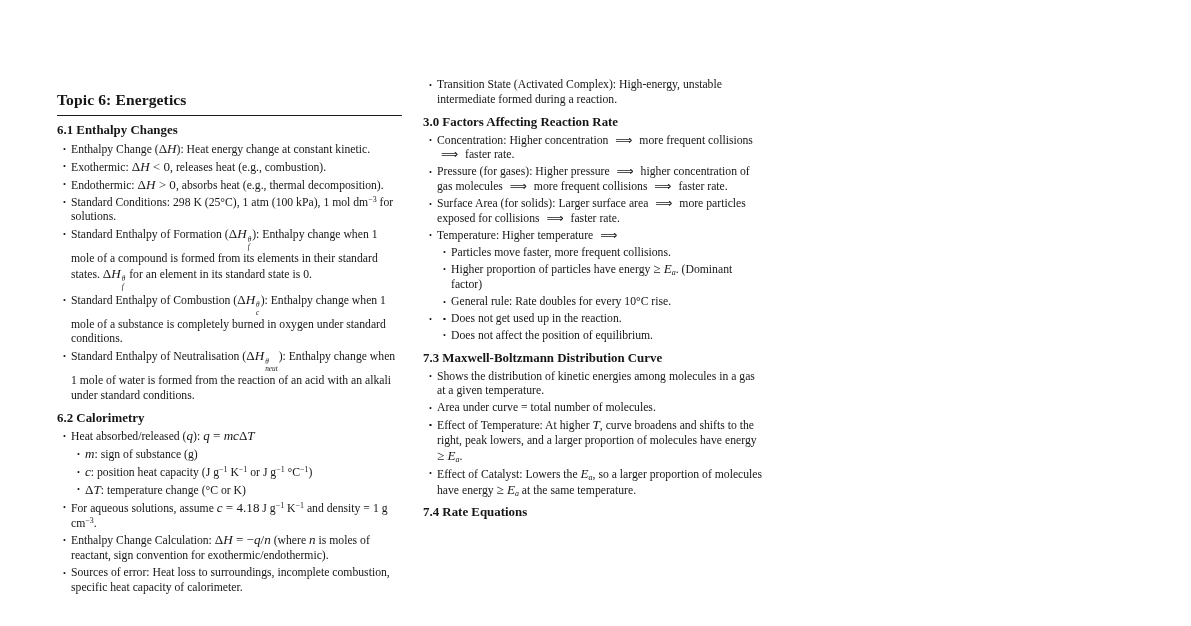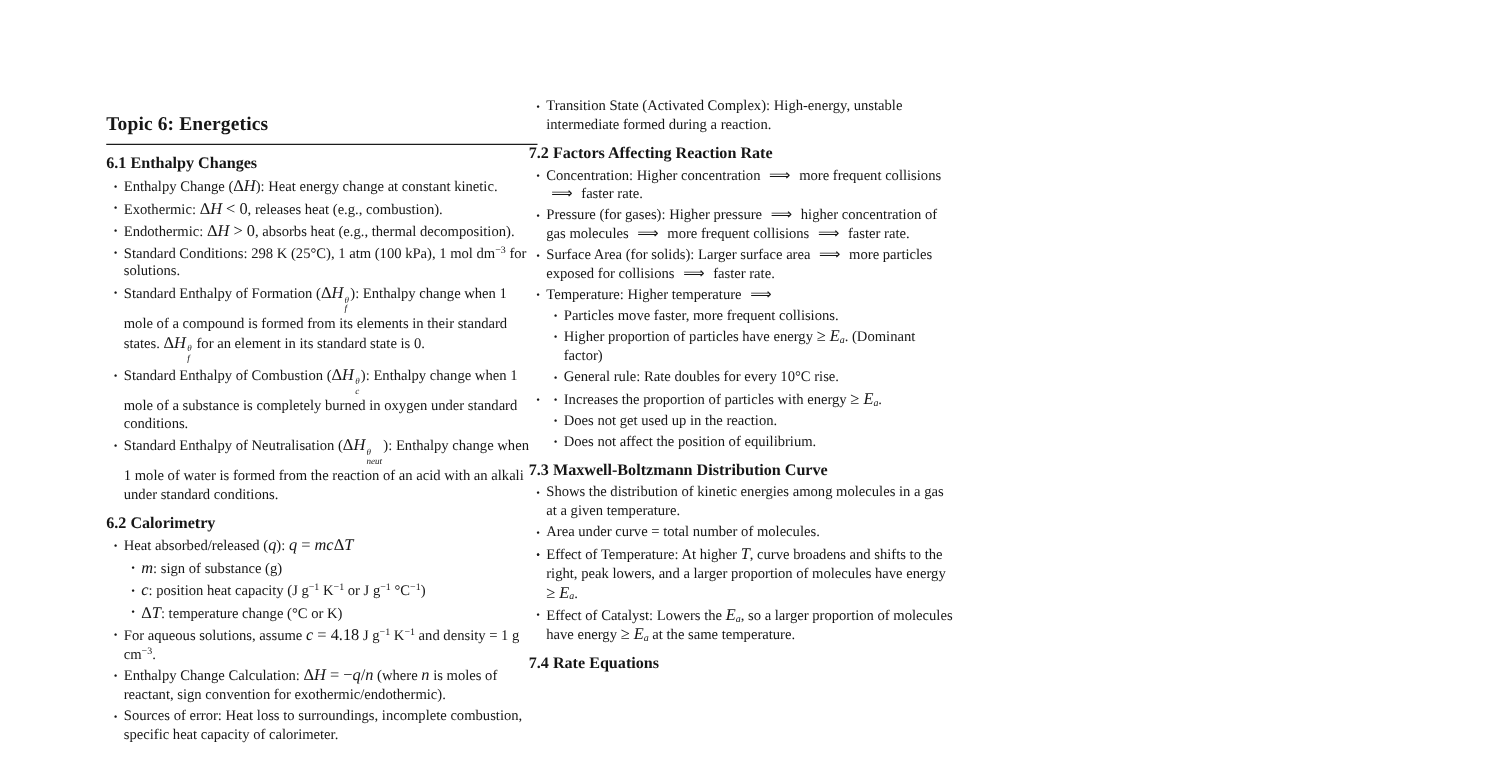--- a/index.html
+++ b/index.html
@@ -1,19 +1,19 @@
 <!DOCTYPE html>
 <html><head>
 <meta charset="utf-8">
 <style>
   html,body{margin:0;padding:0;width:1191px;height:626px;overflow:hidden;background:#ffffff;}
   body{font-family:"Liberation Serif","DejaVu Serif",serif;color:#161616;}
   .page{position:relative;width:1191px;height:626px;background:#ffffff;}
   .col{position:absolute;}
-  #col-0{left:57px;top:91px;width:345px;margin-left:28px;}
+  #col-0{left:57px;top:91px;width:345px;}
   #col-1{left:423px;top:78px;width:342px;}
   .doc-title{font-size:15.6px;font-weight:bold;line-height:1.2;letter-spacing:0.1px;}
   .rule{height:1.5px;background:#1b1b1b;margin-top:5px;}
   .heading{font-size:12.9px;font-weight:bold;margin:7px 0 4px 0;line-height:1.15;}
   .li{position:relative;font-size:11.7px;line-height:1.27;margin-bottom:2px;}
   .lvl1{padding-left:14px;}
   .lvl2{margin-left:14px;padding-left:14px;}
   .marker{position:absolute;left:6px;top:0.18em;font-size:0.72em;line-height:1.4;}
   strong{font-weight:normal;}
   .mi{font-style:italic;font-size:1.12em;line-height:1;}
@@ -55,30 +55,30 @@
       <div class="li lvl1"><span class="marker">•</span><span class="content"><strong class="seg-b">Heat absorbed/released (</strong><span class="mi">q</span><strong class="seg-b">):</strong><span class="tx"> </span><span class="mi">q</span><span class="mt"> = </span><span class="mi">mc</span><span class="mt">Δ</span><span class="mi">T</span></span></div>
       <div class="li lvl2"><span class="marker">•</span><span class="content"><span class="mi">m</span><span class="tx">: sign of substance (g)</span></span></div>
       <div class="li lvl2"><span class="marker">•</span><span class="content"><span class="mi">c</span><span class="tx">: position heat capacity (J g</span><sup class="msup">−1</sup><span class="tx"> K</span><sup class="msup">−1</sup><span class="tx"> or J g</span><sup class="msup">−1</sup><span class="tx"> °C</span><sup class="msup">−1</sup><span class="tx">)</span></span></div>
       <div class="li lvl2"><span class="marker">•</span><span class="content"><span class="mt">Δ</span><span class="mi">T</span><span class="tx">: temperature change (°C or K)</span></span></div>
       <div class="li lvl1"><span class="marker">•</span><span class="content"><span class="tx">For aqueous solutions, assume </span><span class="mi">c</span><span class="mt"> = 4.18</span><span class="tx"> J g</span><sup class="msup">−1</sup><span class="tx"> K</span><sup class="msup">−1</sup><span class="tx"> and density = 1 g cm</span><sup class="msup">−3</sup><span class="tx">.</span></span></div>
       <div class="li lvl1"><span class="marker">•</span><span class="content"><strong class="seg-b">Enthalpy Change Calculation:</strong><span class="tx"> </span><span class="mt">Δ</span><span class="mi">H</span><span class="mt"> = −</span><span class="mi">q</span><span class="mt">/</span><span class="mi">n</span><span class="tx"> (where </span><span class="mi">n</span><span class="tx"> is moles of reactant, sign convention for exothermic/endothermic).</span></span></div>
       <div class="li lvl1"><span class="marker">•</span><span class="content"><strong class="seg-b">Sources of error:</strong><span class="tx"> Heat loss to surroundings, incomplete combustion, specific heat capacity of calorimeter.</span></span></div>
     </div>
   <div class="col" id="col-1">
       <div class="li lvl1"><span class="marker">•</span><span class="content"><strong class="seg-b">Transition State (Activated Complex):</strong><span class="tx"> High-energy, unstable intermediate formed during a reaction.</span></span></div>
-      <div class="heading">7.2 Factors Affecting Reaction Rate</div>
+      <div class="heading">3.0 Factors Affecting Reaction Rate</div>
       <div class="li lvl1"><span class="marker">•</span><span class="content"><strong class="seg-b">Concentration:</strong><span class="tx"> Higher concentration </span><span class="arrow">⟹</span><span class="tx"> more frequent collisions </span><span class="arrow">⟹</span><span class="tx"> faster rate.</span></span></div>
       <div class="li lvl1"><span class="marker">•</span><span class="content"><strong class="seg-b">Pressure (for gases):</strong><span class="tx"> Higher pressure </span><span class="arrow">⟹</span><span class="tx"> higher concentration of gas molecules </span><span class="arrow">⟹</span><span class="tx"> more frequent collisions </span><span class="arrow">⟹</span><span class="tx"> faster rate.</span></span></div>
       <div class="li lvl1"><span class="marker">•</span><span class="content"><strong class="seg-b">Surface Area (for solids):</strong><span class="tx"> Larger surface area </span><span class="arrow">⟹</span><span class="tx"> more particles exposed for collisions </span><span class="arrow">⟹</span><span class="tx"> faster rate.</span></span></div>
       <div class="li lvl1"><span class="marker">•</span><span class="content"><strong class="seg-b">Temperature:</strong><span class="tx"> Higher temperature </span><span class="arrow">⟹</span></span></div>
       <div class="li lvl2"><span class="marker">•</span><span class="content"><span class="tx">Particles move faster, more frequent collisions.</span></span></div>
       <div class="li lvl2"><span class="marker">•</span><span class="content"><span class="tx">Higher proportion of particles have energy </span><span class="mt">≥ </span><span class="mi">E</span><sub class="msub">a</sub><span class="tx">. (Dominant factor)</span></span></div>
       <div class="li lvl2"><span class="marker">•</span><span class="content"><span class="tx">General rule: Rate doubles for every 10°C rise.</span></span></div>
       <div class="li lvl1"><span class="marker">•</span></div>
-      <div class="li lvl2"><span class="marker">•</span><span class="content"><span class="tx">Increases the proportion of particles with energy </span><span class="mt">≥ </span><span class="mi">E</span><sub class="msub">a</sub><span class="tx">.</span></span></div>
+      <div class="li lvl2"><span class="marker">•</span></div>
       <div class="li lvl2"><span class="marker">•</span><span class="content"><span class="tx">Does not get used up in the reaction.</span></span></div>
       <div class="li lvl2"><span class="marker">•</span><span class="content"><span class="tx">Does not affect the position of equilibrium.</span></span></div>
       <div class="heading">7.3 Maxwell-Boltzmann Distribution Curve</div>
       <div class="li lvl1"><span class="marker">•</span><span class="content"><span class="tx">Shows the distribution of kinetic energies among molecules in a gas at a given temperature.</span></span></div>
       <div class="li lvl1"><span class="marker">•</span><span class="content"><span class="tx">Area under curve = total number of molecules.</span></span></div>
       <div class="li lvl1"><span class="marker">•</span></div>
       <div class="li lvl1"><span class="marker">•</span><span class="content"><strong class="seg-b">Effect of Temperature:</strong><span class="tx"> At higher </span><span class="mi">T</span><span class="tx">, curve broadens and shifts to the right, peak lowers, and a larger proportion of molecules have energy </span><span class="mt">≥ </span><span class="mi">E</span><sub class="msub">a</sub><span class="tx">.</span></span></div>
       <div class="li lvl1"><span class="marker">•</span><span class="content"><strong class="seg-b">Effect of Catalyst:</strong><span class="tx"> Lowers the </span><span class="mi">E</span><sub class="msub">a</sub><span class="tx">, so a larger proportion of molecules have energy </span><span class="mt">≥ </span><span class="mi">E</span><sub class="msub">a</sub><span class="tx"> at the same temperature.</span></span></div>
       <div class="heading">7.4 Rate Equations</div>
     </div>

